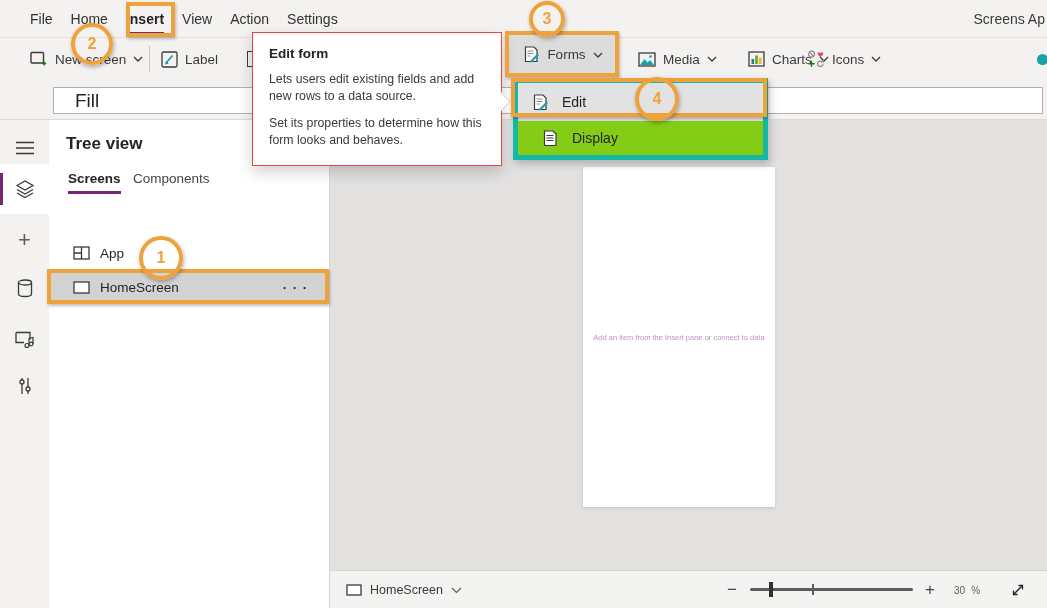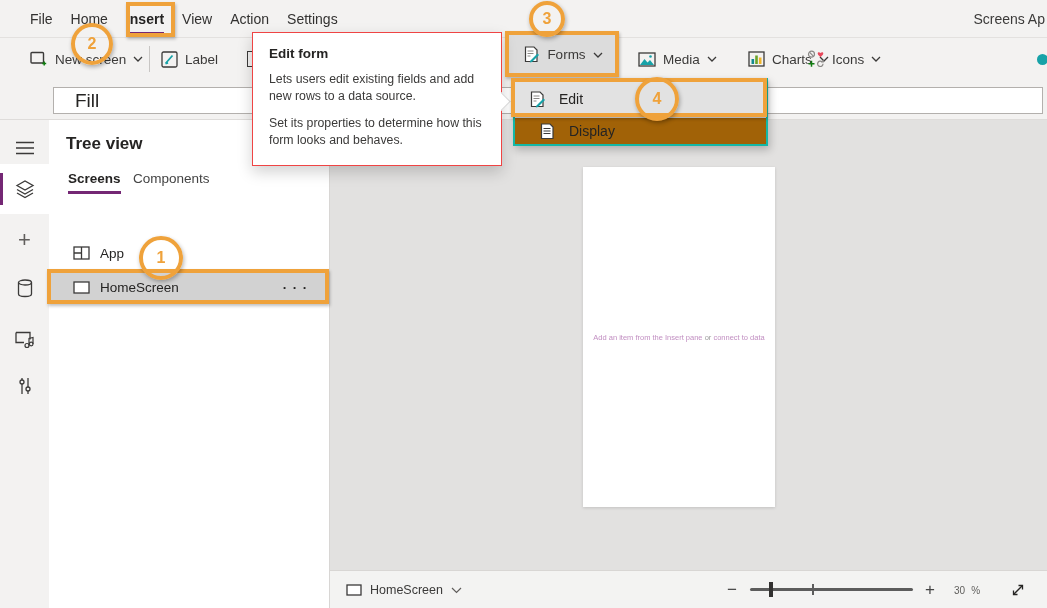--- a/index.html
+++ b/index.html
@@ -84,25 +84,25 @@
 
   
   .tooltip { position:absolute; left:252px; top:32px; width:250px; height:134px; background:#fff;
     border:1px solid #ef4444; box-shadow:0 6px 14px rgba(0,0,0,0.18); z-index:19; padding:13px 16px; }
   .tooltip-title { font-size:13.5px; font-weight:700; color:#252423; }
   .tooltip p { margin-top:10px; font-size:12.3px; line-height:1.38; color:#3b3a39; }
   .tooltip-arrow { position:absolute; right:-7px; top:62px; width:13px; height:13px; background:#fff;
     border-top:1px solid #d8d8d8; border-right:1px solid #d8d8d8; transform:rotate(45deg); }
 
   
-  .dropdown { position:absolute; left:513px; top:78px; width:255px; background:#a16207;
-    border:2px solid #14b8a6; box-shadow:2px 4px 8px rgba(0,0,0,0.22); z-index:20; }
+  .dropdown { position:absolute; left:513px; top:78px; width:255px; background:#84cc16;
+    border:5px solid #14b8a6; box-shadow:2px 4px 8px rgba(0,0,0,0.22); z-index:20; }
   .dd-item { height:38px; display:flex; align-items:center; gap:13px; padding-left:14px; font-size:14px; color:#252423; }
   .dd-item.hovered { background:#e2e2e2; }
-  .dd-item.plain { height:26px;padding-left:24px; }
+  .dd-item.plain { height:34px;padding-left:24px; }
 
   
   .anno { position:absolute; z-index:50; pointer-events:none; }
   .anno-box { border:4px solid #EFA23B; box-shadow:1px 2px 3px rgba(0,0,0,0.25); }
   .anno-circle { border:4px solid #EFA23B; border-radius:50%; box-shadow:1px 2px 4px rgba(0,0,0,0.3);
     display:flex; align-items:center; justify-content:center; font-size:16px; font-weight:700; color:#EFA23B; }
 </style>
 </head>
 <body>
 

